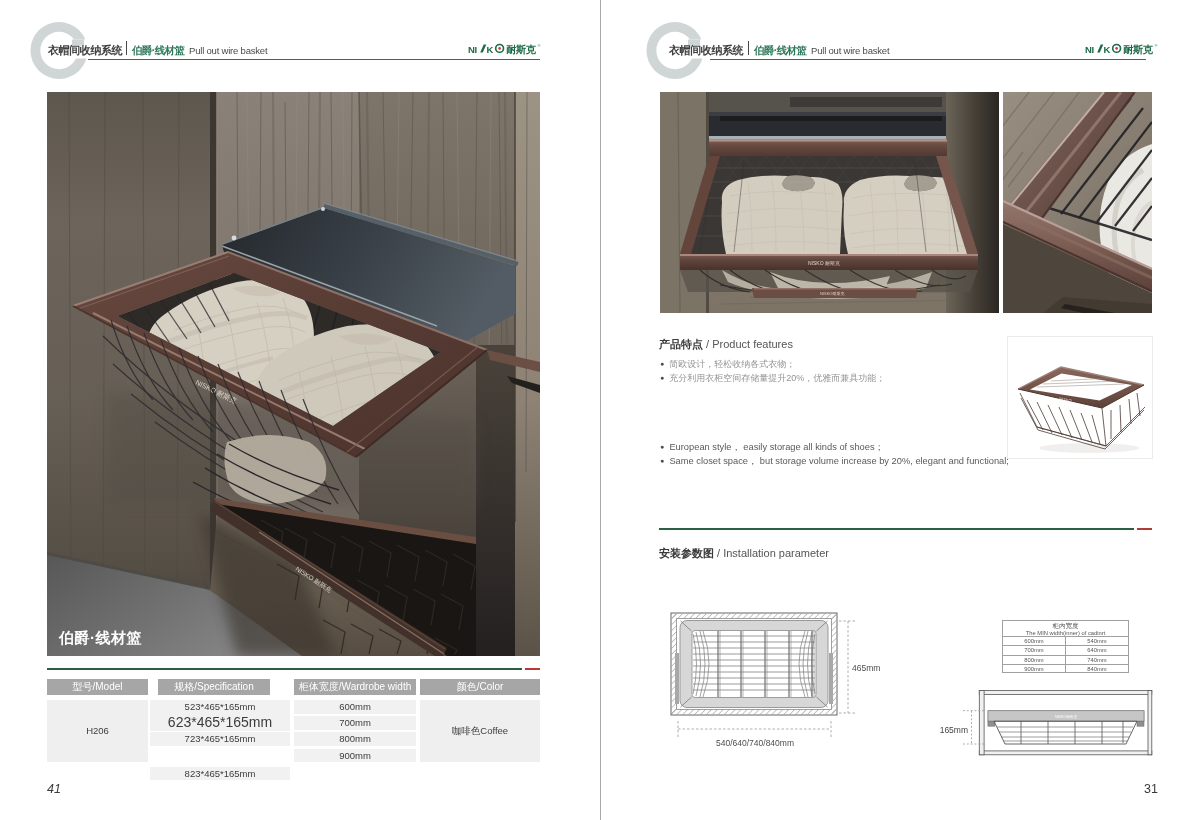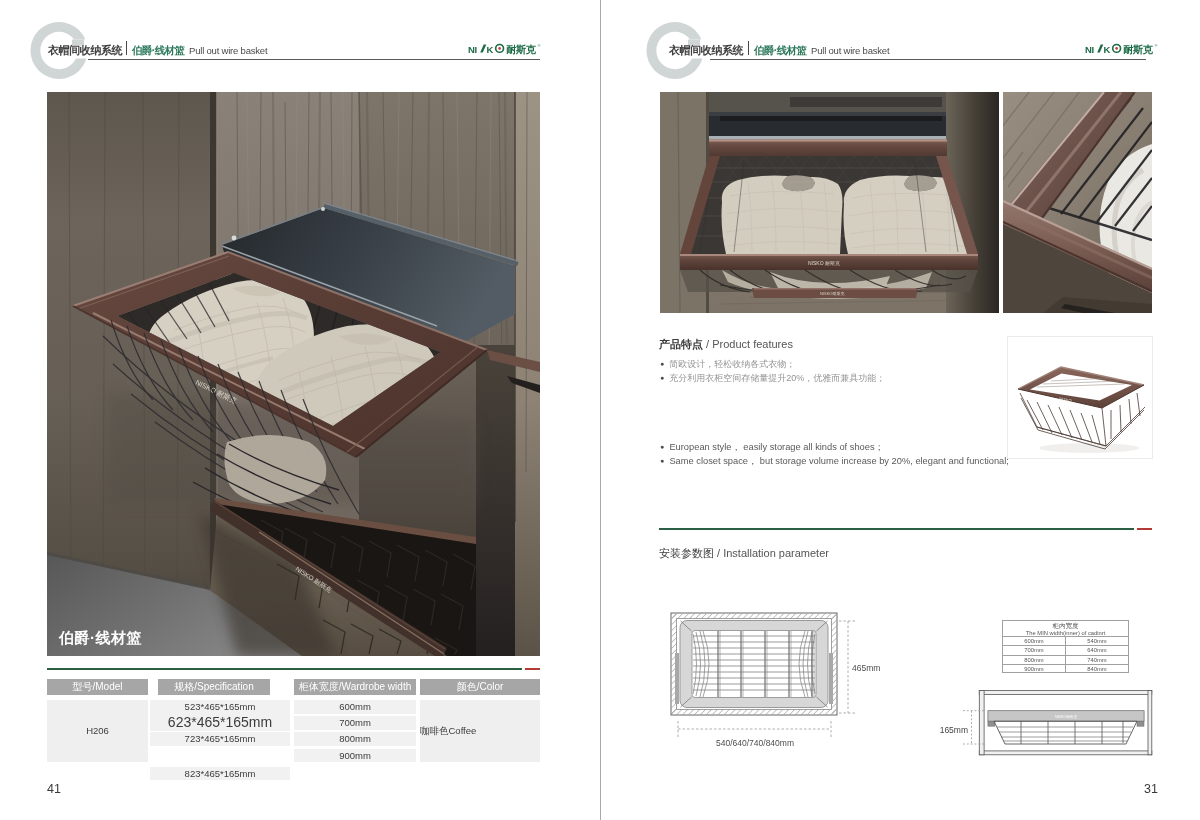--- a/index.html
+++ b/index.html
@@ -309,33 +309,33 @@
 <div class="abs" style="left:47px;top:679px;width:101px;height:16px;background:#a6a6a6;color:#fff;font-size:10px;text-align:center;line-height:16px;">型号/Model</div>
 
 <div class="abs" style="left:150px;top:679px;width:112px;height:16px;background:#a6a6a6;color:#fff;font-size:10px;text-align:center;line-height:16px;margin-left:8px;">规格/Specification (WxDxH)</div>
 
 <div class="abs" style="left:294px;top:679px;width:122px;height:16px;background:#a6a6a6;color:#fff;font-size:10px;text-align:center;line-height:16px;">柜体宽度/Wardrobe width</div>
 
 <div class="abs" style="left:420px;top:679px;width:120px;height:16px;background:#a6a6a6;color:#fff;font-size:10px;text-align:center;line-height:16px;">颜色/Color</div>
 
 <div class="abs" style="left:47px;top:700px;width:101px;height:61.5px;background:#efefef;color:#3c3c3c;font-size:9.5px;text-align:center;line-height:61.5px;">H206</div>
 
-<div class="abs" style="left:420px;top:700px;width:120px;height:61.5px;background:#efefef;color:#3c3c3c;font-size:9.5px;text-align:left;line-height:61.5px;">咖啡色Coffee</div>
+<div class="abs" style="left:420px;top:700px;width:120px;height:61.5px;background:#efefef;color:#3c3c3c;font-size:9.5px;text-align:center;line-height:61.5px;">咖啡色Coffee</div>
 
 <div class="abs" style="left:150px;top:700px;width:140px;height:31px;background:#f1f1f1;color:#3c3c3c;font-size:9.5px;text-align:center;line-height:13.5px;">523*465*165mm</div>
 <div class="abs" style="left:150px;top:716.2px;width:140px;height:13.5px;background:#f1f1f1;color:#3c3c3c;font-size:14px;text-align:center;line-height:13.5px;">623*465*165mm</div>
 <div class="abs" style="left:150px;top:732.4px;width:140px;height:13.5px;background:#f1f1f1;color:#3c3c3c;font-size:9.5px;text-align:center;line-height:13.5px;">723*465*165mm</div>
 <div class="abs" style="left:150px;top:748.6px;width:140px;height:13.5px;background:#f1f1f1;color:#3c3c3c;font-size:9.5px;text-align:center;line-height:13.5px;margin-top:18px;">823*465*165mm</div>
 
 <div class="abs" style="left:294px;top:700px;width:122px;height:13.5px;background:#f1f1f1;color:#3c3c3c;font-size:9.5px;text-align:center;line-height:13.5px;">600mm</div>
 <div class="abs" style="left:294px;top:716.2px;width:122px;height:13.5px;background:#f1f1f1;color:#3c3c3c;font-size:9.5px;text-align:center;line-height:13.5px;">700mm</div>
 <div class="abs" style="left:294px;top:732.4px;width:122px;height:13.5px;background:#f1f1f1;color:#3c3c3c;font-size:9.5px;text-align:center;line-height:13.5px;">800mm</div>
 <div class="abs" style="left:294px;top:748.6px;width:122px;height:13.5px;background:#f1f1f1;color:#3c3c3c;font-size:9.5px;text-align:center;line-height:13.5px;">900mm</div>
 
-<div class="abs" style="left:47px;top:782px;font-size:12.5px;color:#3a3a3a;">41</div>
+<div class="abs" style="left:47px;top:782px;font-size:12.5px;color:#3a3a3a;font-style:italic;">41</div>
 
 <svg class="abs" style="left:644px;top:20px;" width="70" height="62" viewBox="0 0 70 62">
   <path d="M31 2 A28.5 28.5 0 1 0 31 59 A28.5 28.5 0 1 0 31 2 Z M31 11.8 A18.7 18.7 0 1 1 31 49.2 A18.7 18.7 0 1 1 31 11.8 Z" fill="#d0d5d6" fill-rule="evenodd"></path>
   <rect x="44" y="19.5" width="26" height="19" fill="#ffffff"></rect>
   <rect x="44" y="19.5" width="12" height="6" fill="#d0d5d6"></rect>
 </svg>
 
 <div class="abs" style="left:669px;top:43px;font-size:11px;font-weight:bold;color:#3f3f3f;letter-spacing:-0.4px;">衣帽间收纳系统</div>
 
 <div class="abs" style="left:748px;top:41px;width:1px;height:14px;background:#4a4a4a;"></div>
@@ -611,21 +611,21 @@
       <line x1="36" y1="48" x2="112" y2="45"></line>
  <line x1="44" y1="45" x2="104" y2="42"></line>
 </g>
 <text x="52" y="64" font-size="4" fill="#e8e2da" transform="rotate(10 52 64)">NISKO</text>
 </svg>
 
 <div class="abs" style="left:659px;top:528px;width:475px;height:2.2px;background:#2a5f44;"></div>
 
 <div class="abs" style="left:1137px;top:528px;width:15px;height:2.2px;background:#b23b35;"></div>
 
-<div class="abs" style="left:659px;top:546px;font-size:11px;color:#555;"><span style="font-weight:normal;color:#3a3a3a;">安装参数图</span> / Installation parameter</div>
+<div class="abs" style="left:659px;top:546px;font-size:11px;color:#555;"><span style="font-weight:bold;color:#3a3a3a;">安装参数图</span> / Installation parameter</div>
 
 <svg class="abs" style="left:660px;top:600px;" width="222" height="148" viewBox="0 0 222 148">
 <defs>
 <pattern id="hatch" width="4.2" height="4.2" patternUnits="userSpaceOnUse" patternTransform="rotate(45)">
  <line x1="0" y1="0" x2="0" y2="4.2" stroke="#8a8a8a" stroke-width="1"></line>
 </pattern>
 </defs>
 
 <rect x="11" y="13" width="166" height="102" fill="none" stroke="#666" stroke-width="1"></rect>
 <rect x="11.5" y="13.5" width="165" height="5" fill="url(#hatch)"></rect>

